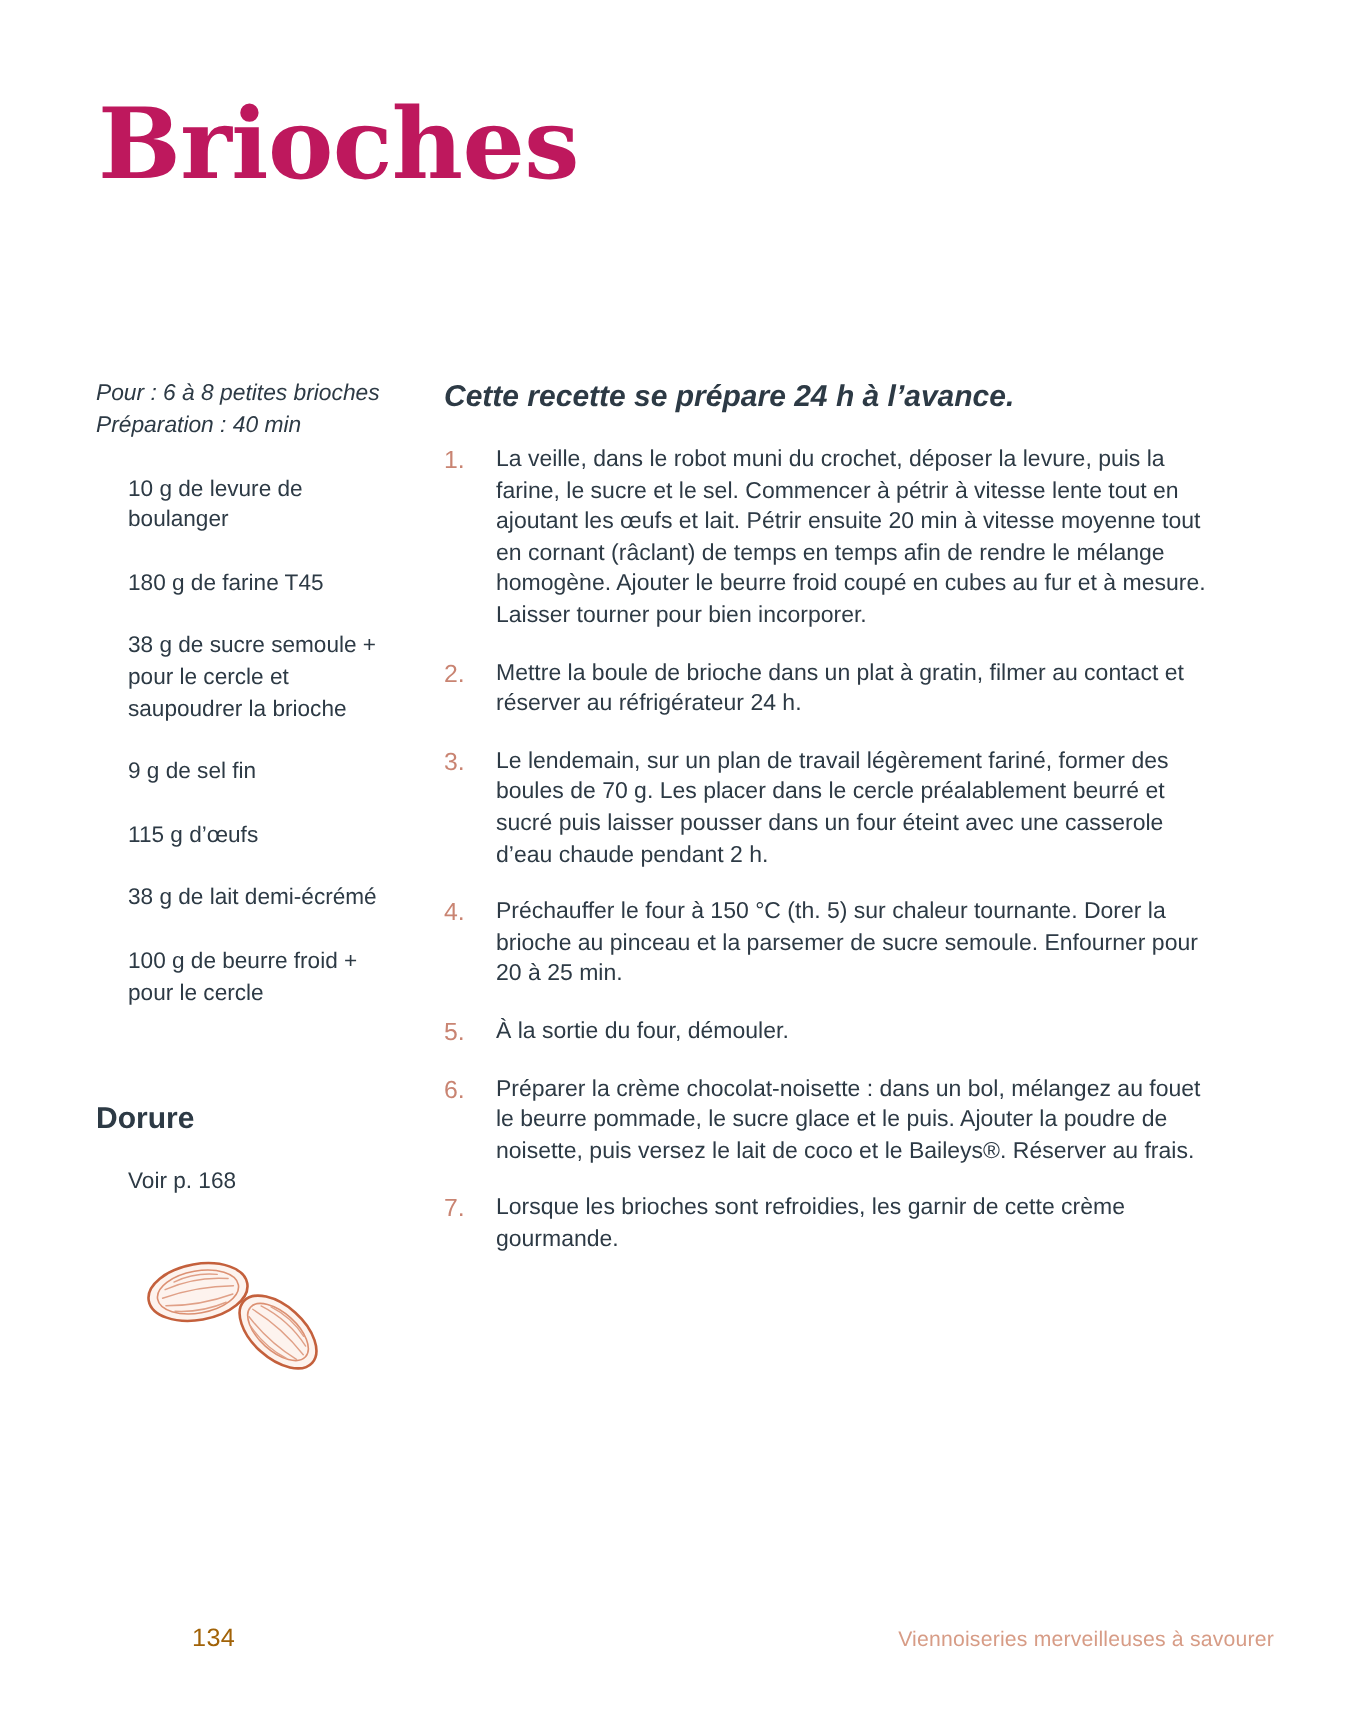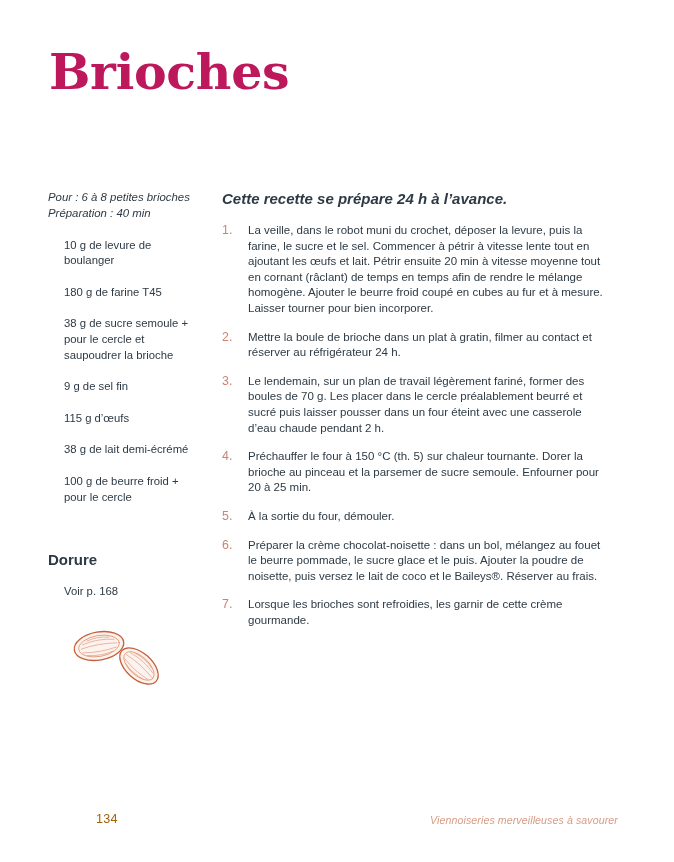--- a/index.html
+++ b/index.html
@@ -155,24 +155,23 @@
     position: absolute;
     left: 48px;
     top: 0;
     font-size: 12.6px;
     color: #a16207;
     letter-spacing: 0.2px;
     margin-left: 48px;
   }
   .running-head {
     position: absolute;
-    right: 56px;
+    right: 37px;
     top: 2px;
     font-size: 10.6px;
-    font-style: italic;
     color: #d79c86;
     letter-spacing: 0.1px;
     white-space: nowrap;
   }
 </style>
 </head>
 <body>
 
 <div class="page">
 

